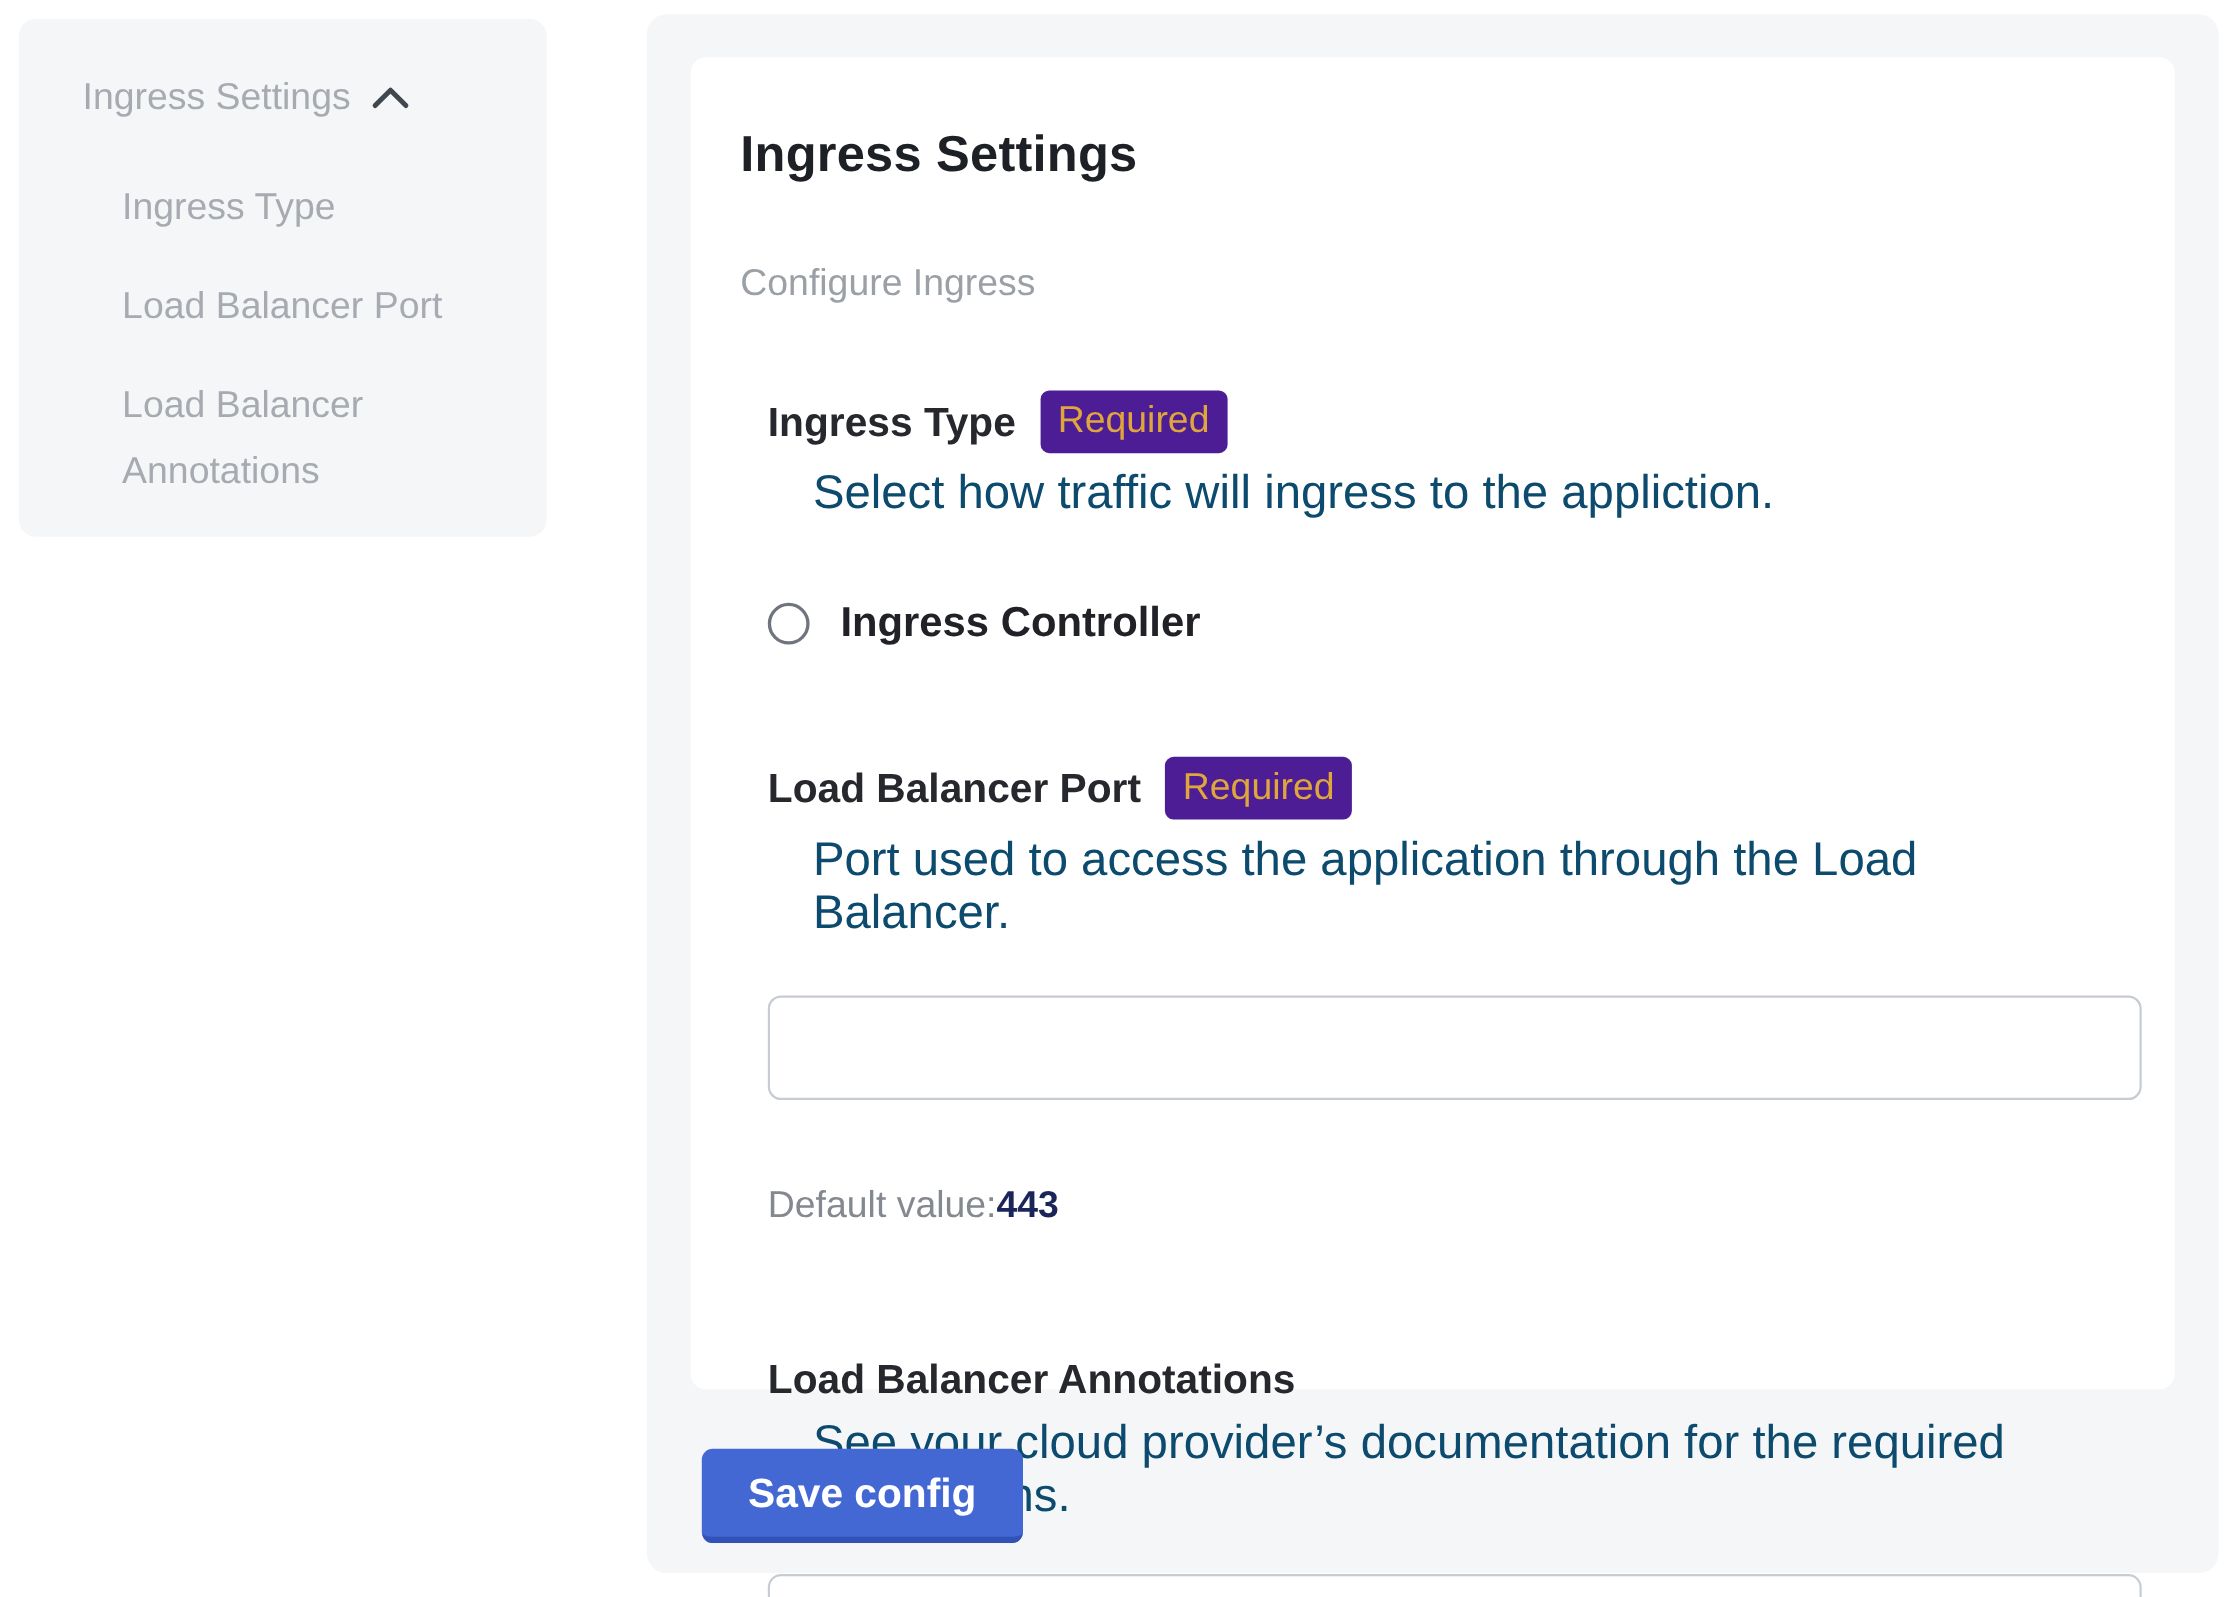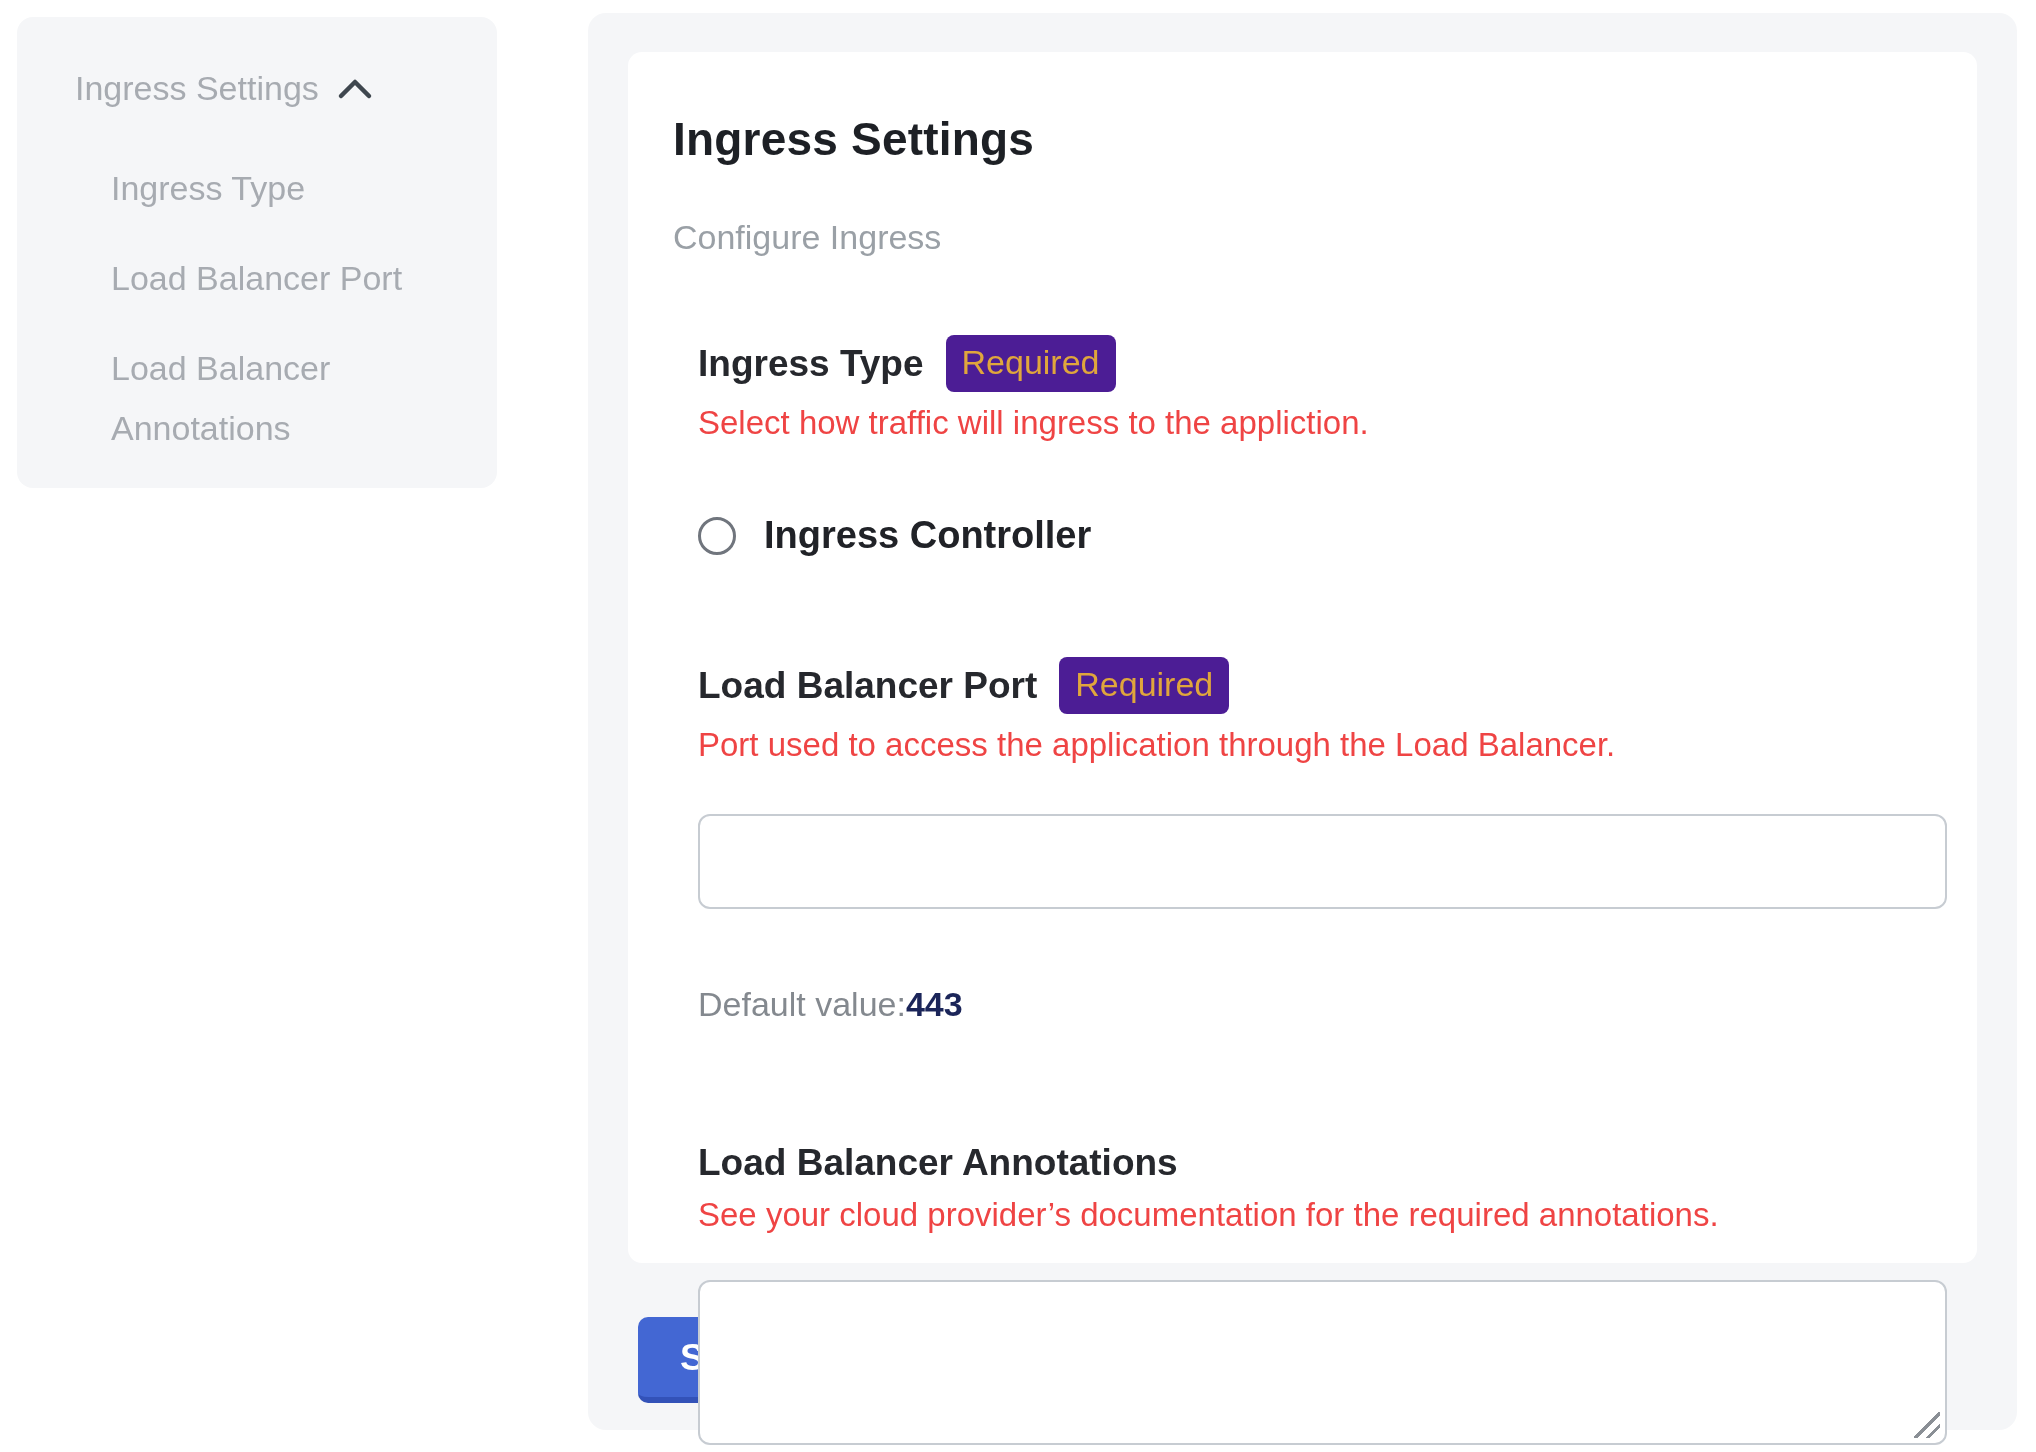--- a/index.html
+++ b/index.html
@@ -55,21 +55,21 @@
     height: 1211px;
     padding: 60px 50px 0 45px;
   }
   .card-title {
     font-size: 46px;
     font-weight: 700;
     color: #1d2025;
     letter-spacing: 0.2px;
   }
   .card-subtitle {
-    margin-top: 52px;
+    margin-top: 72px;
     font-size: 34px;
     color: #9aa0a6;
   }
   .sections { margin-left: 25px; }
 
   .section { margin-top: 0; }
   .section-1 { margin-top: 78px; }
   .section-2 { margin-top: 100px; }
   .section-3 { margin-top: 118px; }
 
@@ -85,22 +85,23 @@
   }
   .required-badge {
     background: #4c1d95;
     color: #e0a63c;
     font-size: 34px;
     padding: 8px 16px 10px 16px;
     border-radius: 8px;
   }
   .section-desc {
     margin-top: 12px;
-    font-size: 33px;
-    color: #ef4444;
+    font-size: 43px;
+    color: #0c4a6e;
+    margin-left: 41px;
   }
 
   
   .radio-row {
     margin-top: 72px;
     display: flex;
     align-items: center;
     gap: 82px;
   }
   .radio-option {

